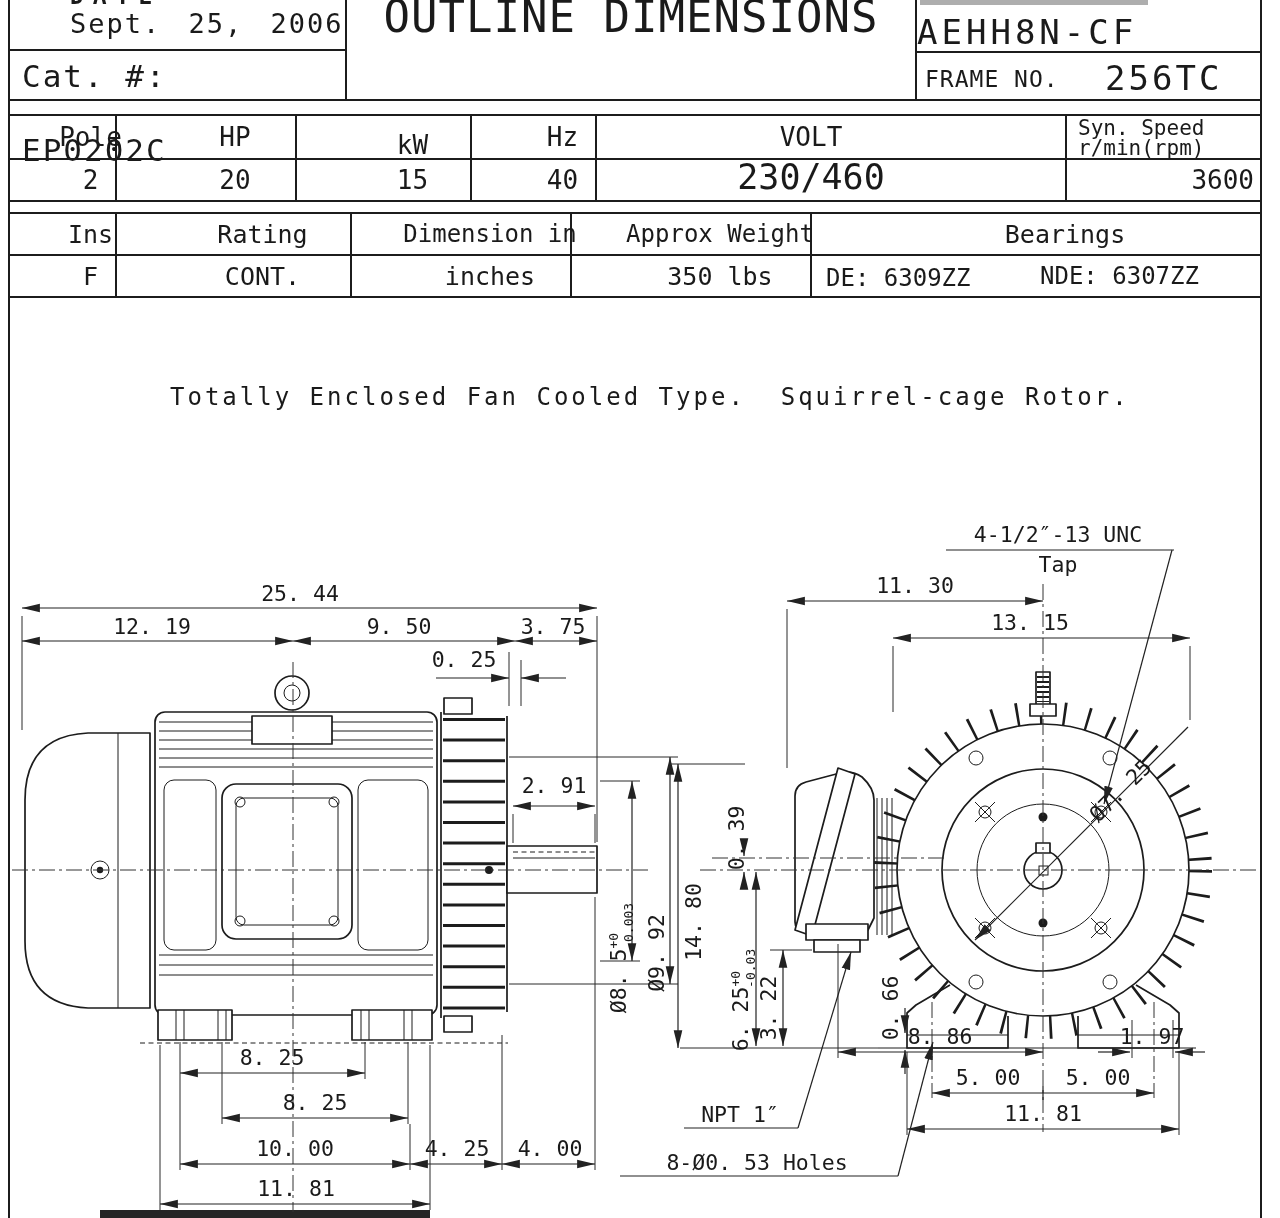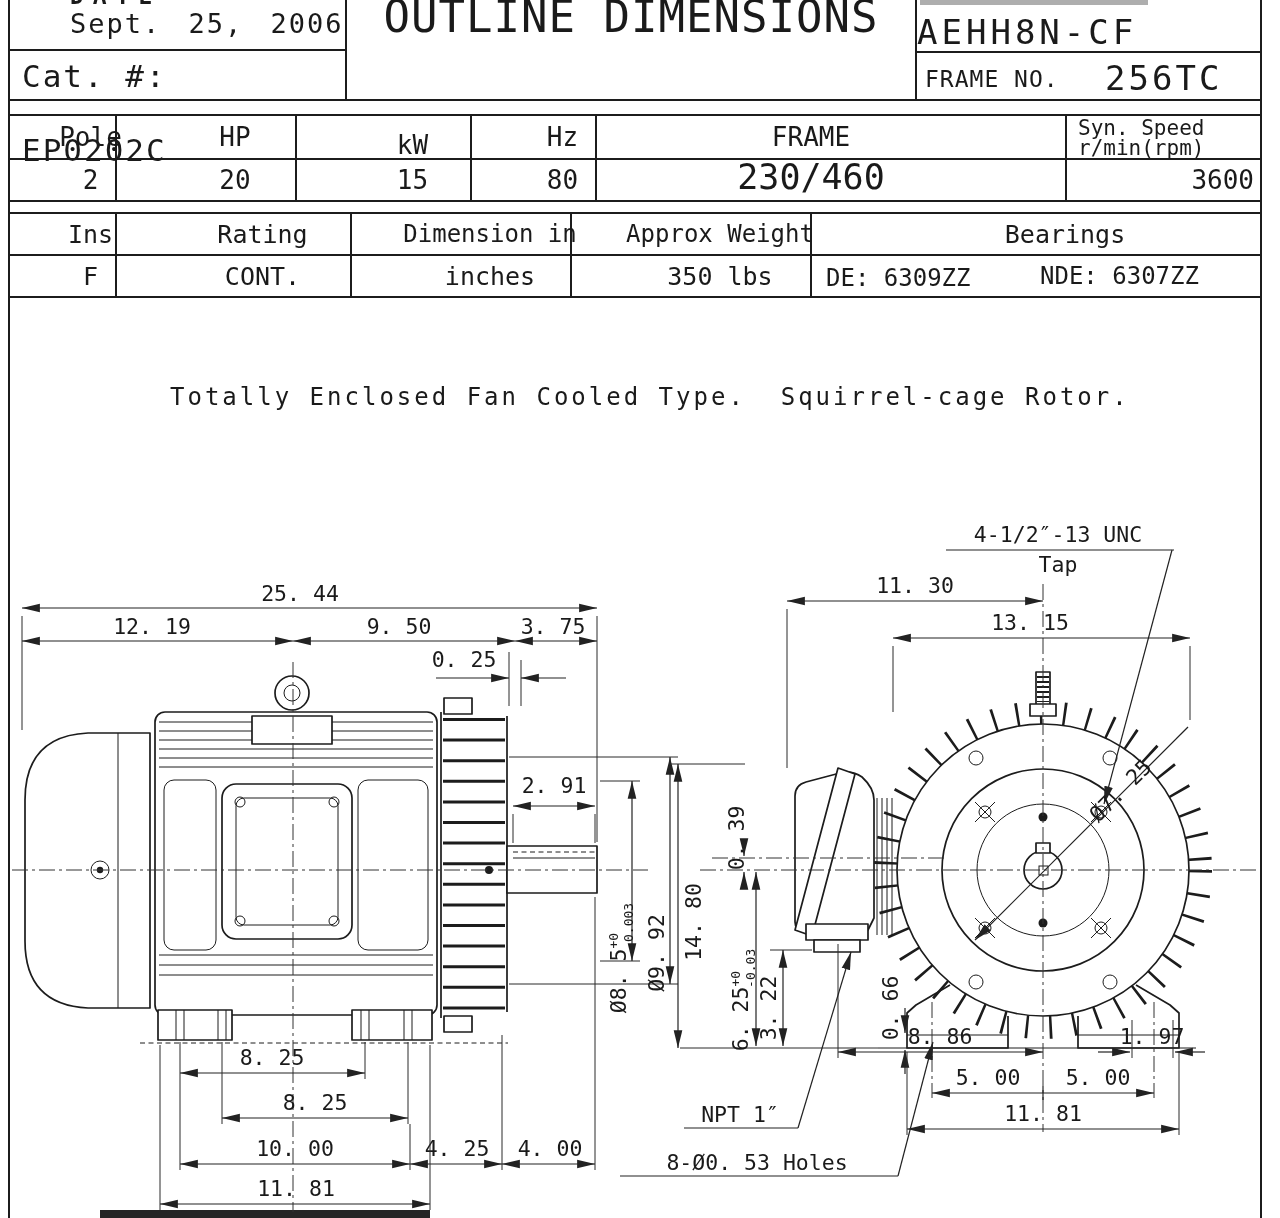--- a/index.html
+++ b/index.html
@@ -54,28 +54,28 @@
 <div class="ln" style="left:115px;top:114px;width:2px;height:88px;"></div>
 <div class="ln" style="left:295px;top:114px;width:2px;height:88px;"></div>
 <div class="ln" style="left:470px;top:114px;width:2px;height:88px;"></div>
 <div class="ln" style="left:595px;top:114px;width:2px;height:88px;"></div>
 <div class="ln" style="left:1065px;top:114px;width:2px;height:88px;"></div>
 
 <div class="cell" style="left:8px;top:116px;width:107px;height:42px;font-size:26px;">Pole</div>
 <div class="cell" style="left:117px;top:116px;width:178px;height:42px;font-size:26px;">HP</div>
 <div class="cell" style="left:297px;top:124px;width:173px;height:42px;font-size:26px;">kW</div>
 <div class="cell" style="left:472px;top:116px;width:123px;height:42px;font-size:26px;">Hz</div>
-<div class="cell" style="left:597px;top:116px;width:370px;height:42px;font-size:26px;">FRAME</div>
+<div class="cell" style="left:597px;top:116px;width:370px;height:42px;font-size:26px;">VOLT</div>
 <div class="txt" style="left:1078px;top:116px;font-size:21px;">Syn. Speed</div>
 <div class="txt" style="left:1078px;top:136px;font-size:21px;">r/min(rpm)</div>
 
 <div class="cell" style="left:8px;top:160px;width:107px;height:40px;font-size:26px;">2</div>
 <div class="cell" style="left:117px;top:160px;width:178px;height:40px;font-size:26px;">20</div>
 <div class="cell" style="left:297px;top:160px;width:173px;height:40px;font-size:26px;">15</div>
-<div class="cell" style="left:472px;top:160px;width:123px;height:40px;font-size:26px;">80</div>
+<div class="cell" style="left:472px;top:160px;width:123px;height:40px;font-size:26px;">40</div>
 <div class="cell" style="left:597px;top:160px;width:370px;height:34px;font-size:35px;">230/460</div>
 <div class="cell" style="left:1065px;top:160px;width:160px;height:40px;justify-content:flex-end;font-size:26px;">3600</div>
 
 <div class="ln" style="left:8px;top:212px;width:1254px;height:2px;"></div>
 <div class="ln" style="left:8px;top:254px;width:1254px;height:2px;"></div>
 <div class="ln" style="left:8px;top:296px;width:1254px;height:2px;"></div>
 <div class="ln" style="left:115px;top:212px;width:2px;height:86px;"></div>
 <div class="ln" style="left:350px;top:212px;width:2px;height:86px;"></div>
 <div class="ln" style="left:570px;top:212px;width:2px;height:86px;"></div>
 <div class="ln" style="left:810px;top:212px;width:2px;height:86px;"></div>

